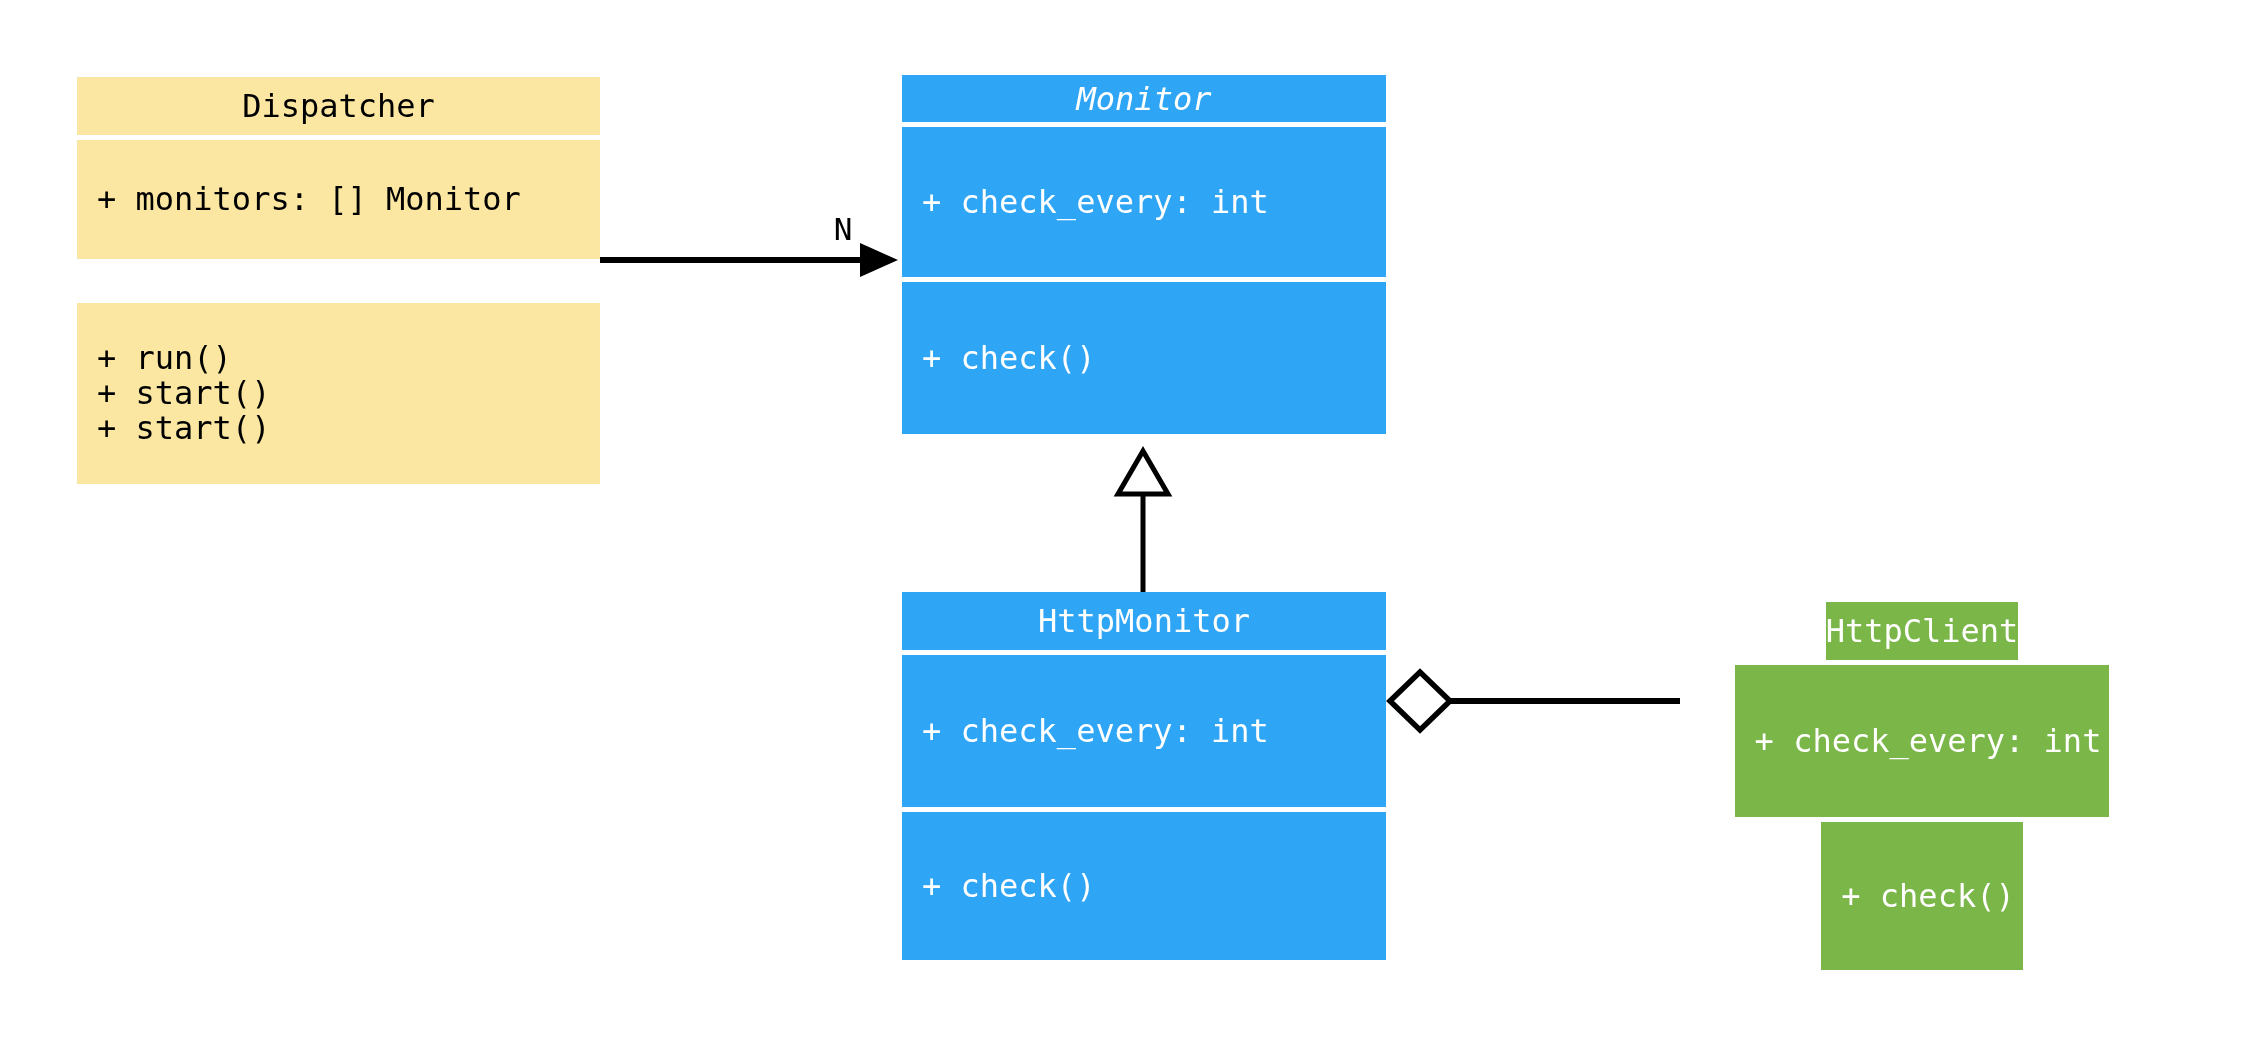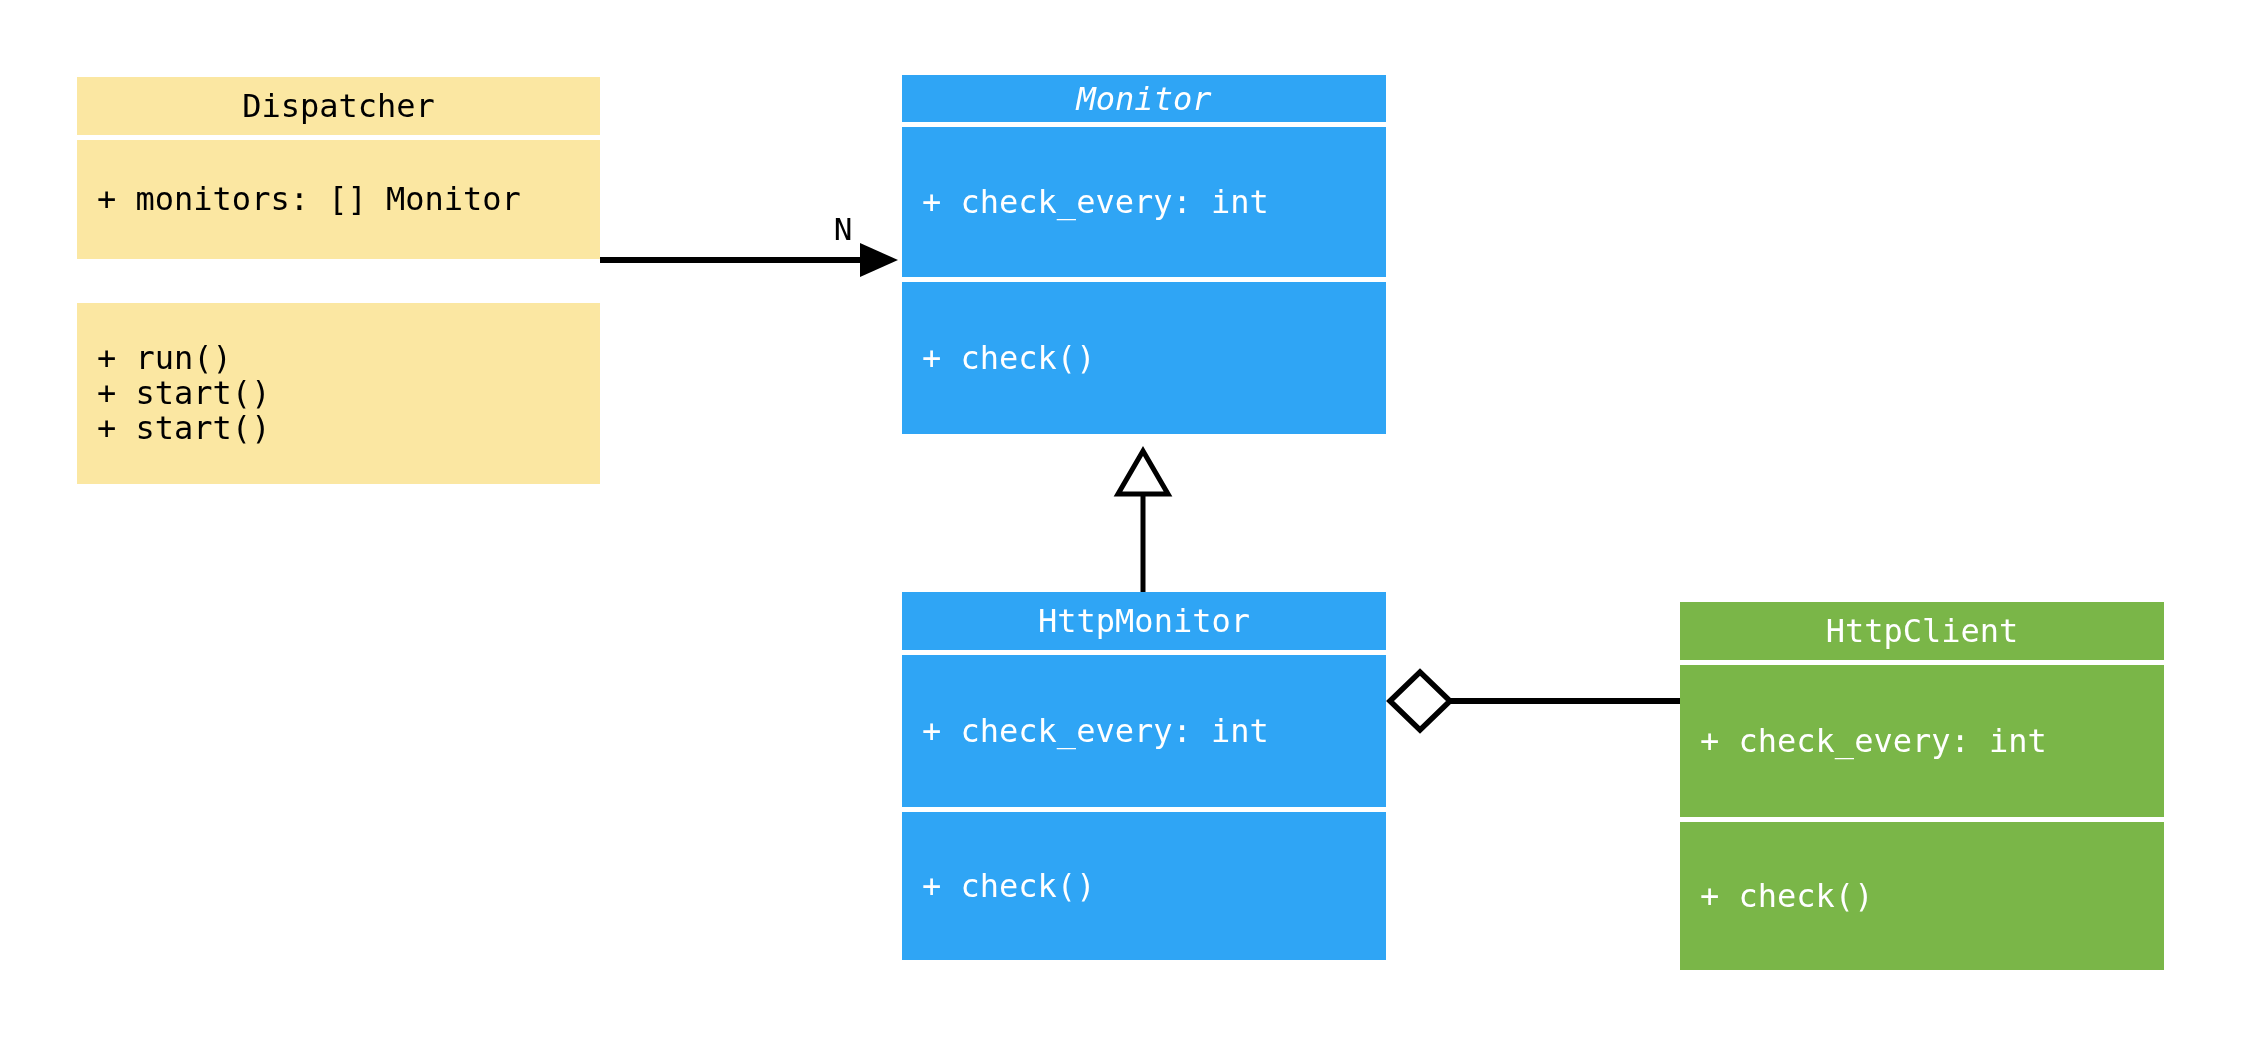--- a/index.html
+++ b/index.html
@@ -116,21 +116,21 @@
       <span class="title-text">HttpMonitor</span>
     </div>
     <div class="sec body" style="height: 152px; background: rgb(47, 165, 245);">
       <div class="member-line">+ check_every: int</div>
     </div>
     <div class="sec body" style="height: 148px; background: rgb(47, 165, 245);">
       <div class="member-line">+ check()</div>
     </div>
   </div>
 
-  <div class="class-box" style="left: 1680px; top: 602px; width: 484px; height: 368px; color: rgb(255, 255, 255);">
+  <div class="class-box" style="left: 1680px; top: 602px; width: 484px; height: 368px; color: rgb(255, 255, 255); align-items: center;">
     <div class="sec title" style="height: 58px; background: rgb(122, 182, 72);">
       <span class="title-text">HttpClient</span>
     </div>
     <div class="sec body" style="height: 152px; background: rgb(122, 182, 72);">
       <div class="member-line">+ check_every: int</div>
     </div>
     <div class="sec body" style="height: 148px; background: rgb(122, 182, 72);">
       <div class="member-line">+ check()</div>
     </div>
   </div>

